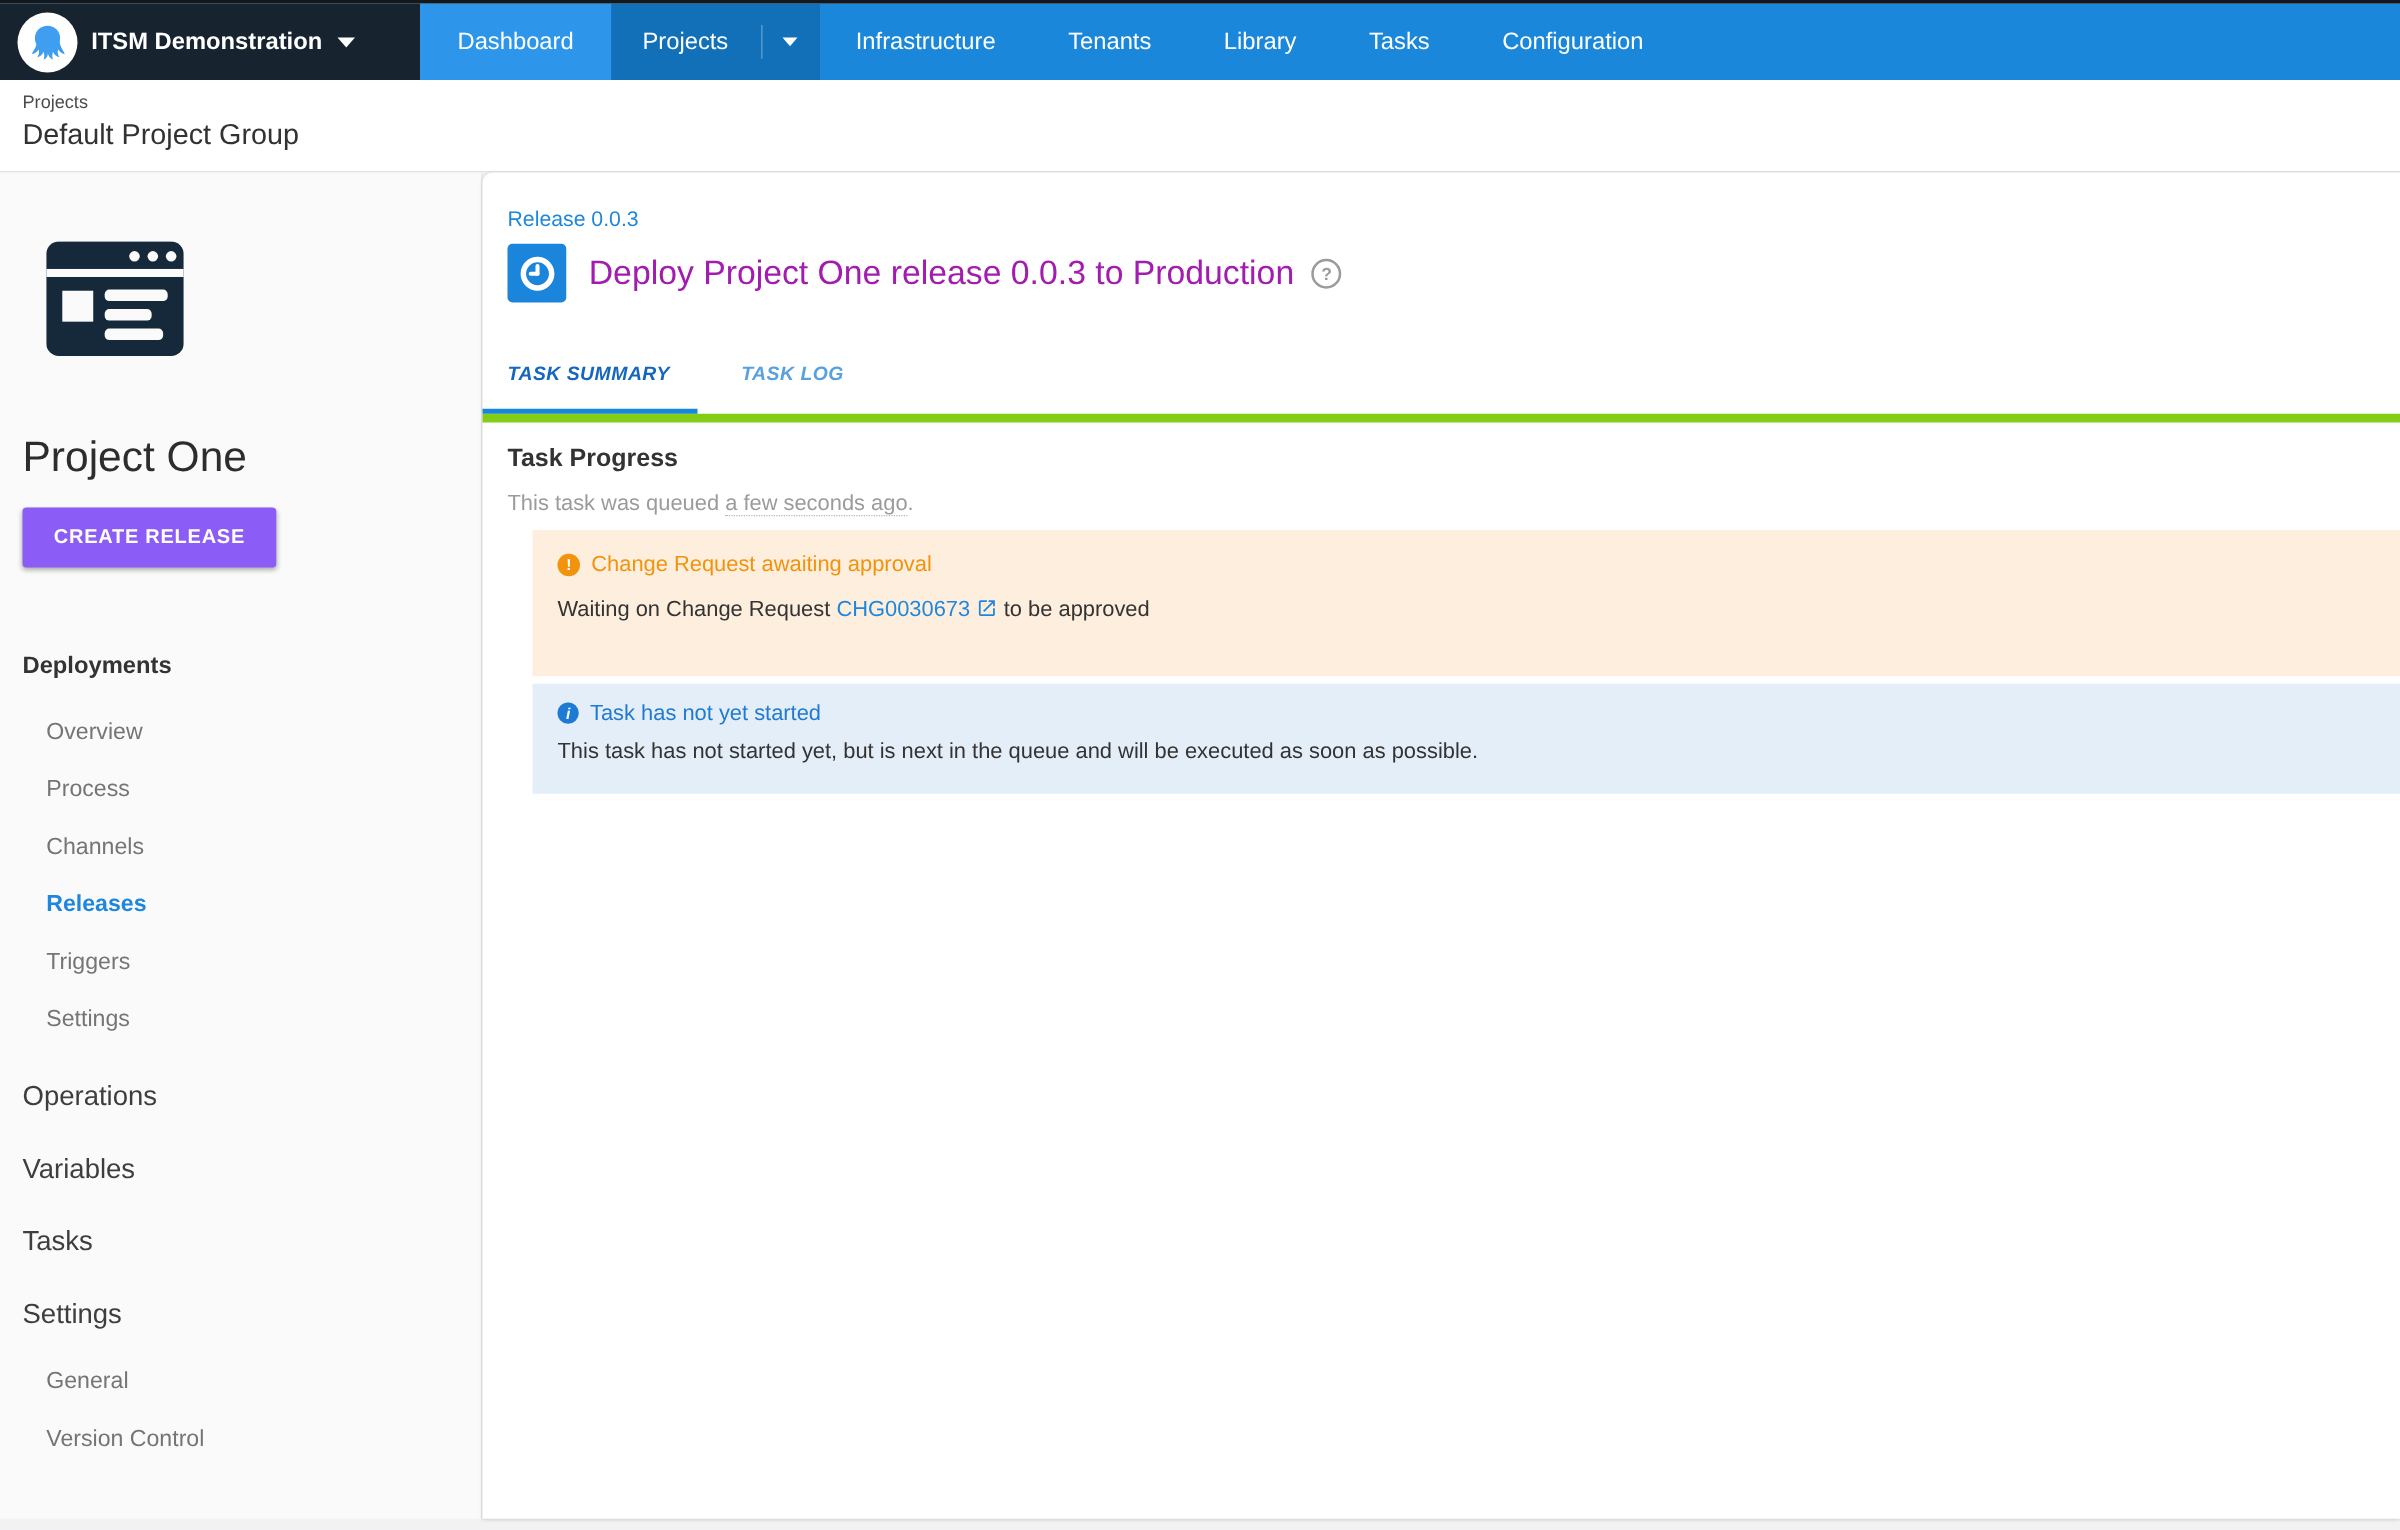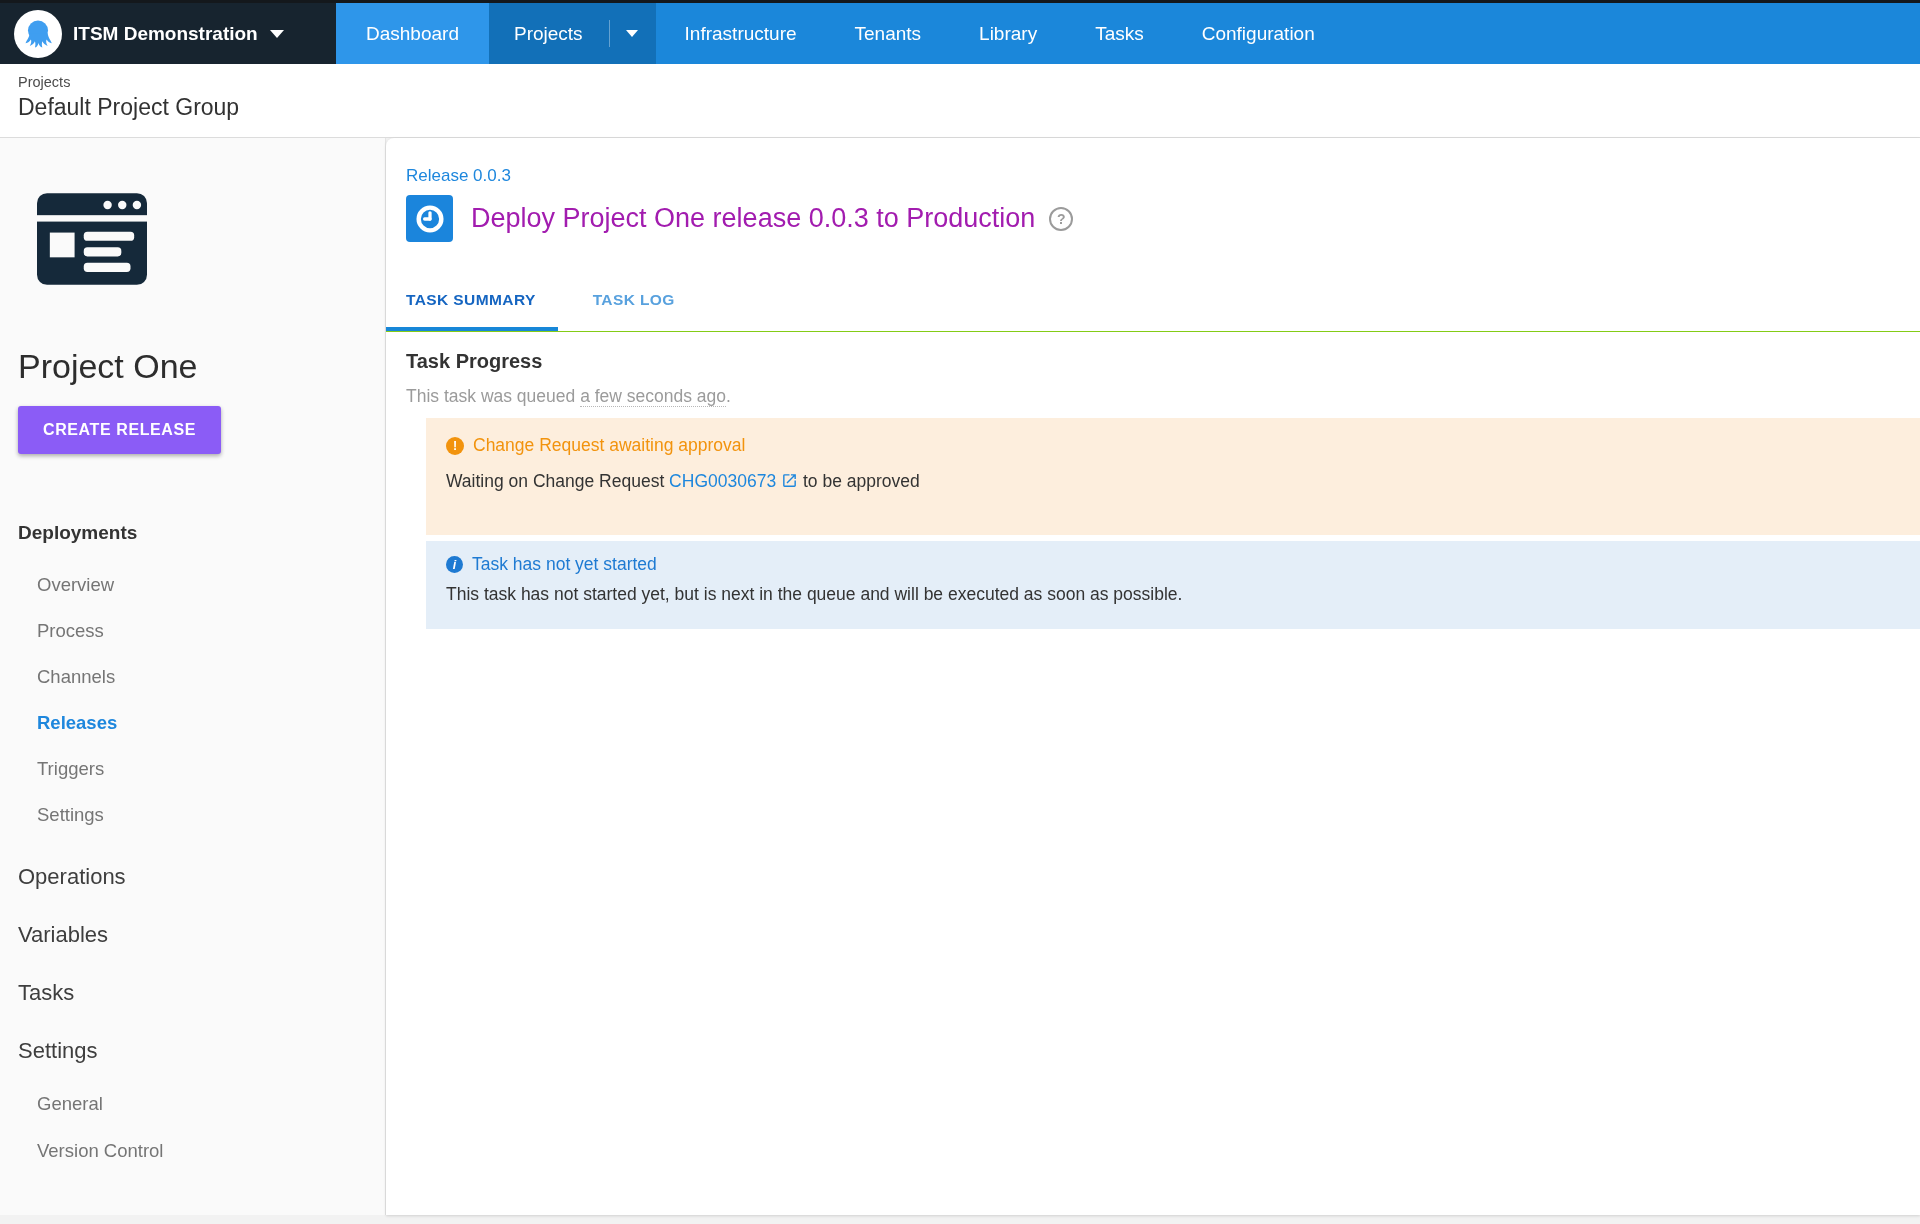--- a/index.html
+++ b/index.html
@@ -78,21 +78,21 @@
   .task-state-icon {
     width:47px; height:47px; border-radius:4px; background:#1b85dc; flex-shrink:0;
     display:flex; align-items:center; justify-content:center;
   }
   .page-title { font-size:27px; font-weight:400; color:#a21caf; margin-left:18px; white-space:nowrap; }
   .help-icon {
     width:24px; height:24px; border:2px solid #9b9b9b; border-radius:50%; margin-left:14px;
     display:flex; align-items:center; justify-content:center;
     font-size:14px; font-weight:bold; color:#9b9b9b; cursor:pointer; flex-shrink:0;
   }
-  .tabs { display:flex; border-bottom:1px solid #84cc16; margin-top:27px; }
+  .tabs { display:flex; border-bottom:7px solid #84cc16; margin-top:27px;font-style:italic; }
   .tab {
     padding:22px 22px 18px 20px; font-size:15.5px; font-weight:bold; letter-spacing:.4px;
     border-bottom:4px solid transparent; cursor:pointer;
   }
   .tab.active { color:#1565c1; border-bottom-color:#1787d8; }
   .tab.inactive { color:#58a1de; margin-left:15px; }
   .section { padding:18px 0 0 20px; }
   .section-title { font-size:20px; font-weight:bold; color:#333; }
   .queue-line { margin-top:13px; font-size:17.5px; color:#9b9b9b; }
   .queue-time { border-bottom:1.5px dotted #b8b8b8; cursor:default; }

